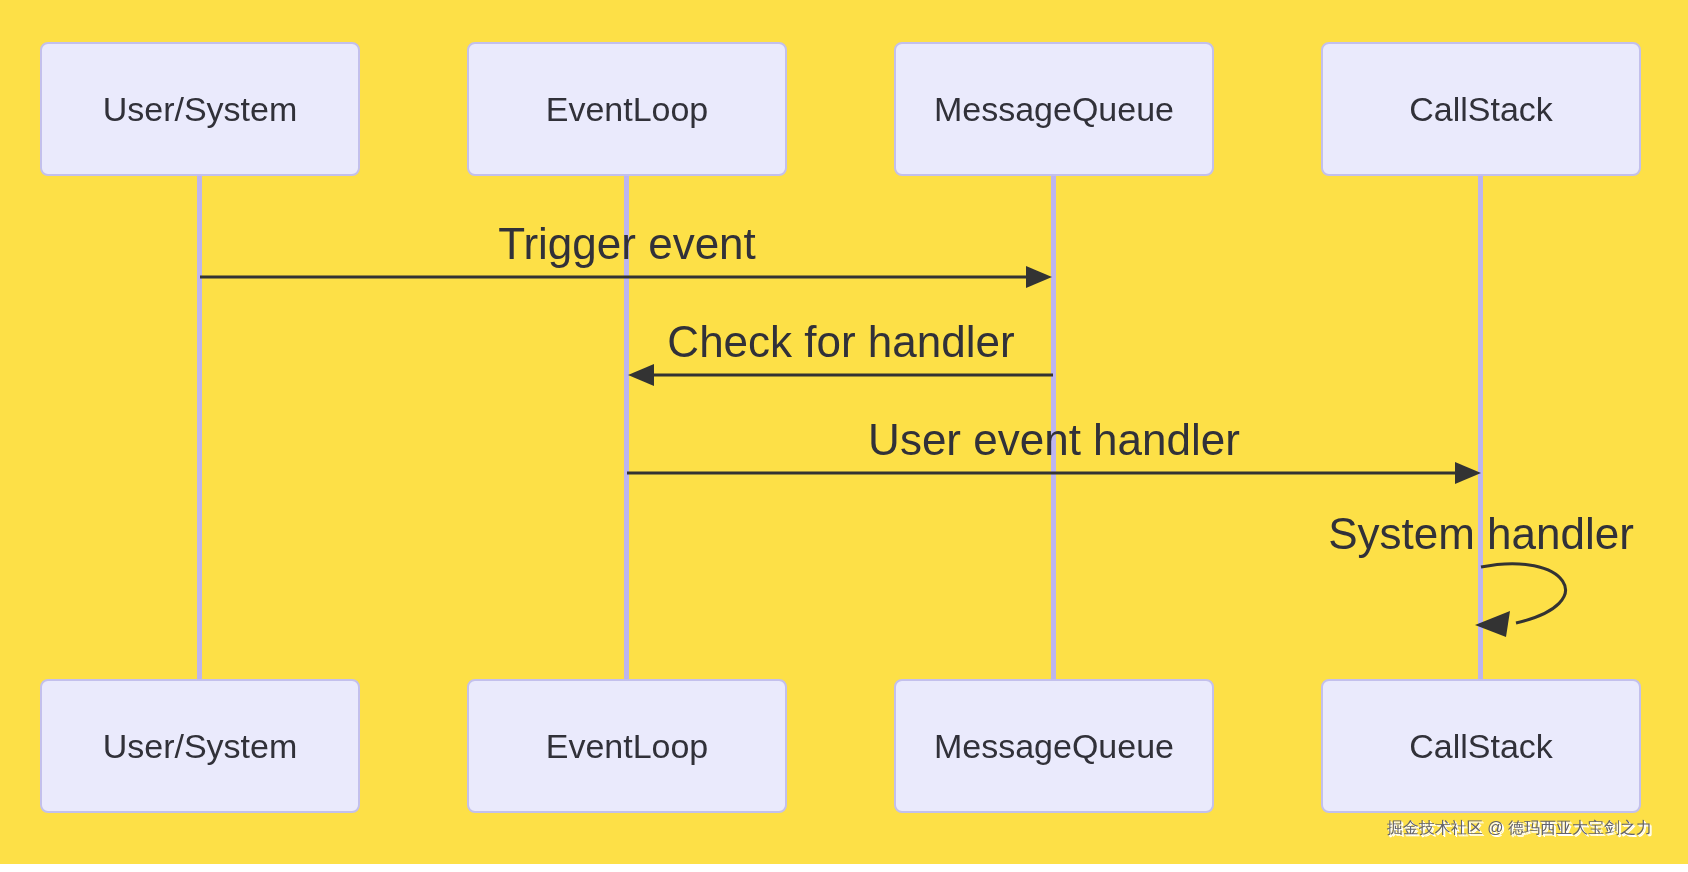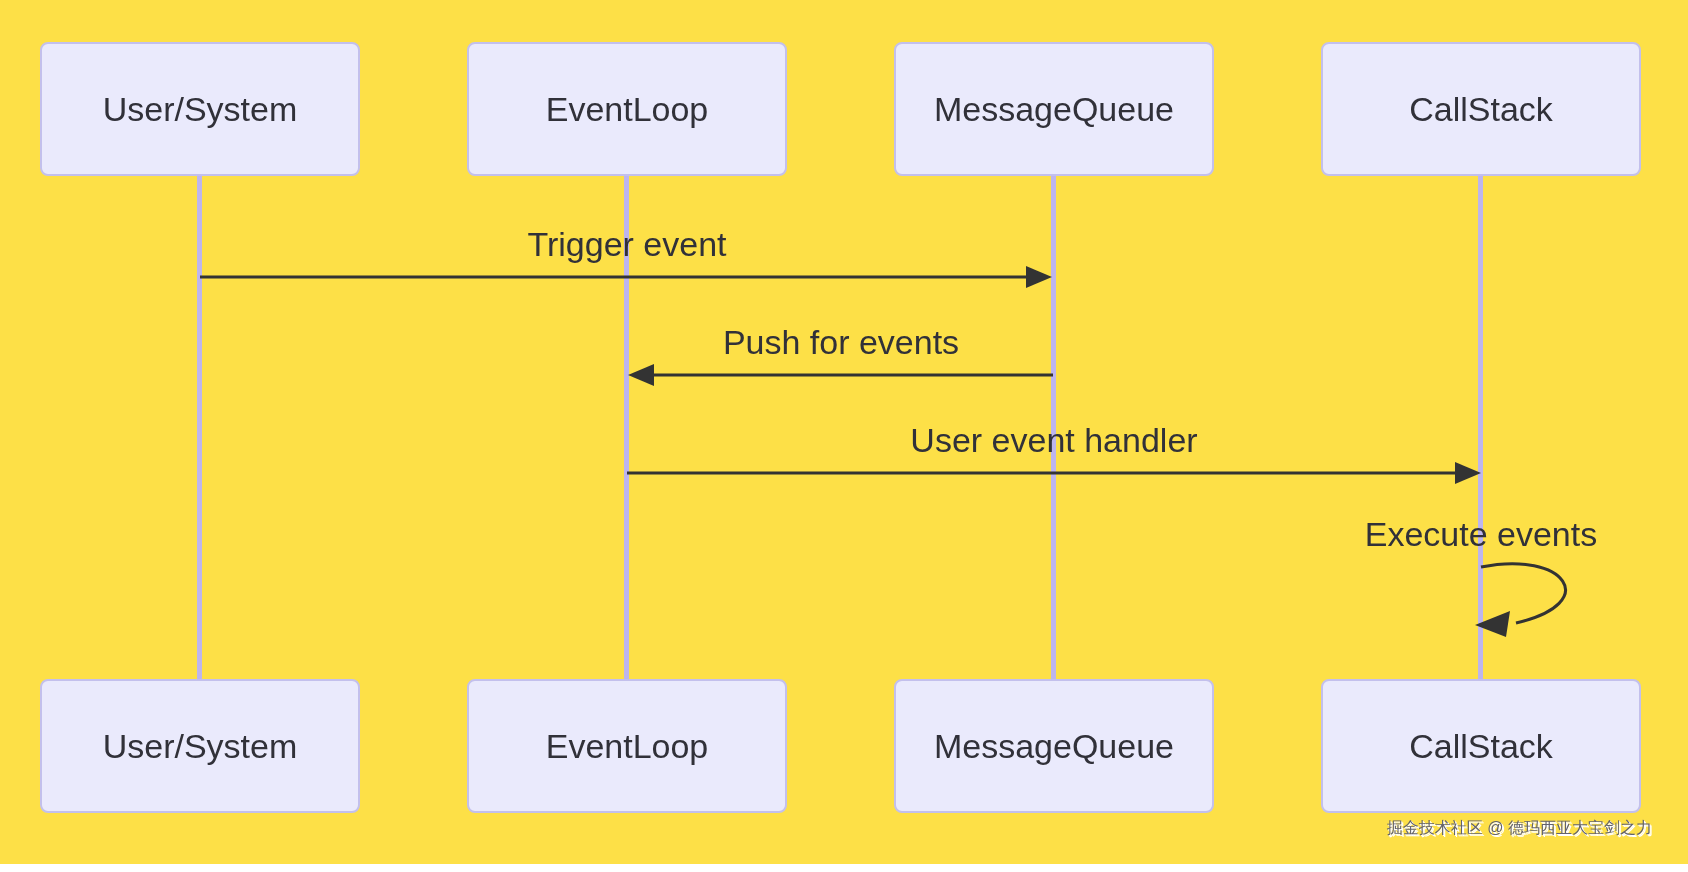--- a/index.html
+++ b/index.html
@@ -57,21 +57,21 @@
     fill: none;
   }
   .arrows polygon {
     fill: #333333;
     stroke: none;
   }
   
   .msg-label {
     position: absolute;
     transform: translateX(-50%);
-    font-size: 34px;
+    font-size: 44px;
     line-height: 40px;
     height: 40px;
     color: #313139;
     white-space: nowrap;
     z-index: 4;
   }
   
   .watermark {
     position: absolute;
     right: 36px;
@@ -136,19 +136,19 @@
       <polygon points="1481,473 1455,462 1455,484"></polygon>
     </g>
 
     <g>
       <path d="M 1481 567 C 1565 550, 1603 603, 1516 623"></path>
       <polygon points="1475,625 1510,611 1506,637"></polygon>
     </g>
   </svg>
 
   <div class="msg-label" style="left:627px;top:224px">Trigger event</div>
-  <div class="msg-label" style="left:841px;top:322px">Push for events</div>
+  <div class="msg-label" style="left:841px;top:322px">Check for handler</div>
   <div class="msg-label" style="left:1054px;top:420px">User event handler</div>
-  <div class="msg-label" style="left:1481px;top:514px">Execute events</div>
+  <div class="msg-label" style="left:1481px;top:514px">System handler</div>
 
   <div class="watermark">掘金技术社区 @ 德玛西亚大宝剑之力</div>
 
 </div>
 
 </body></html>

